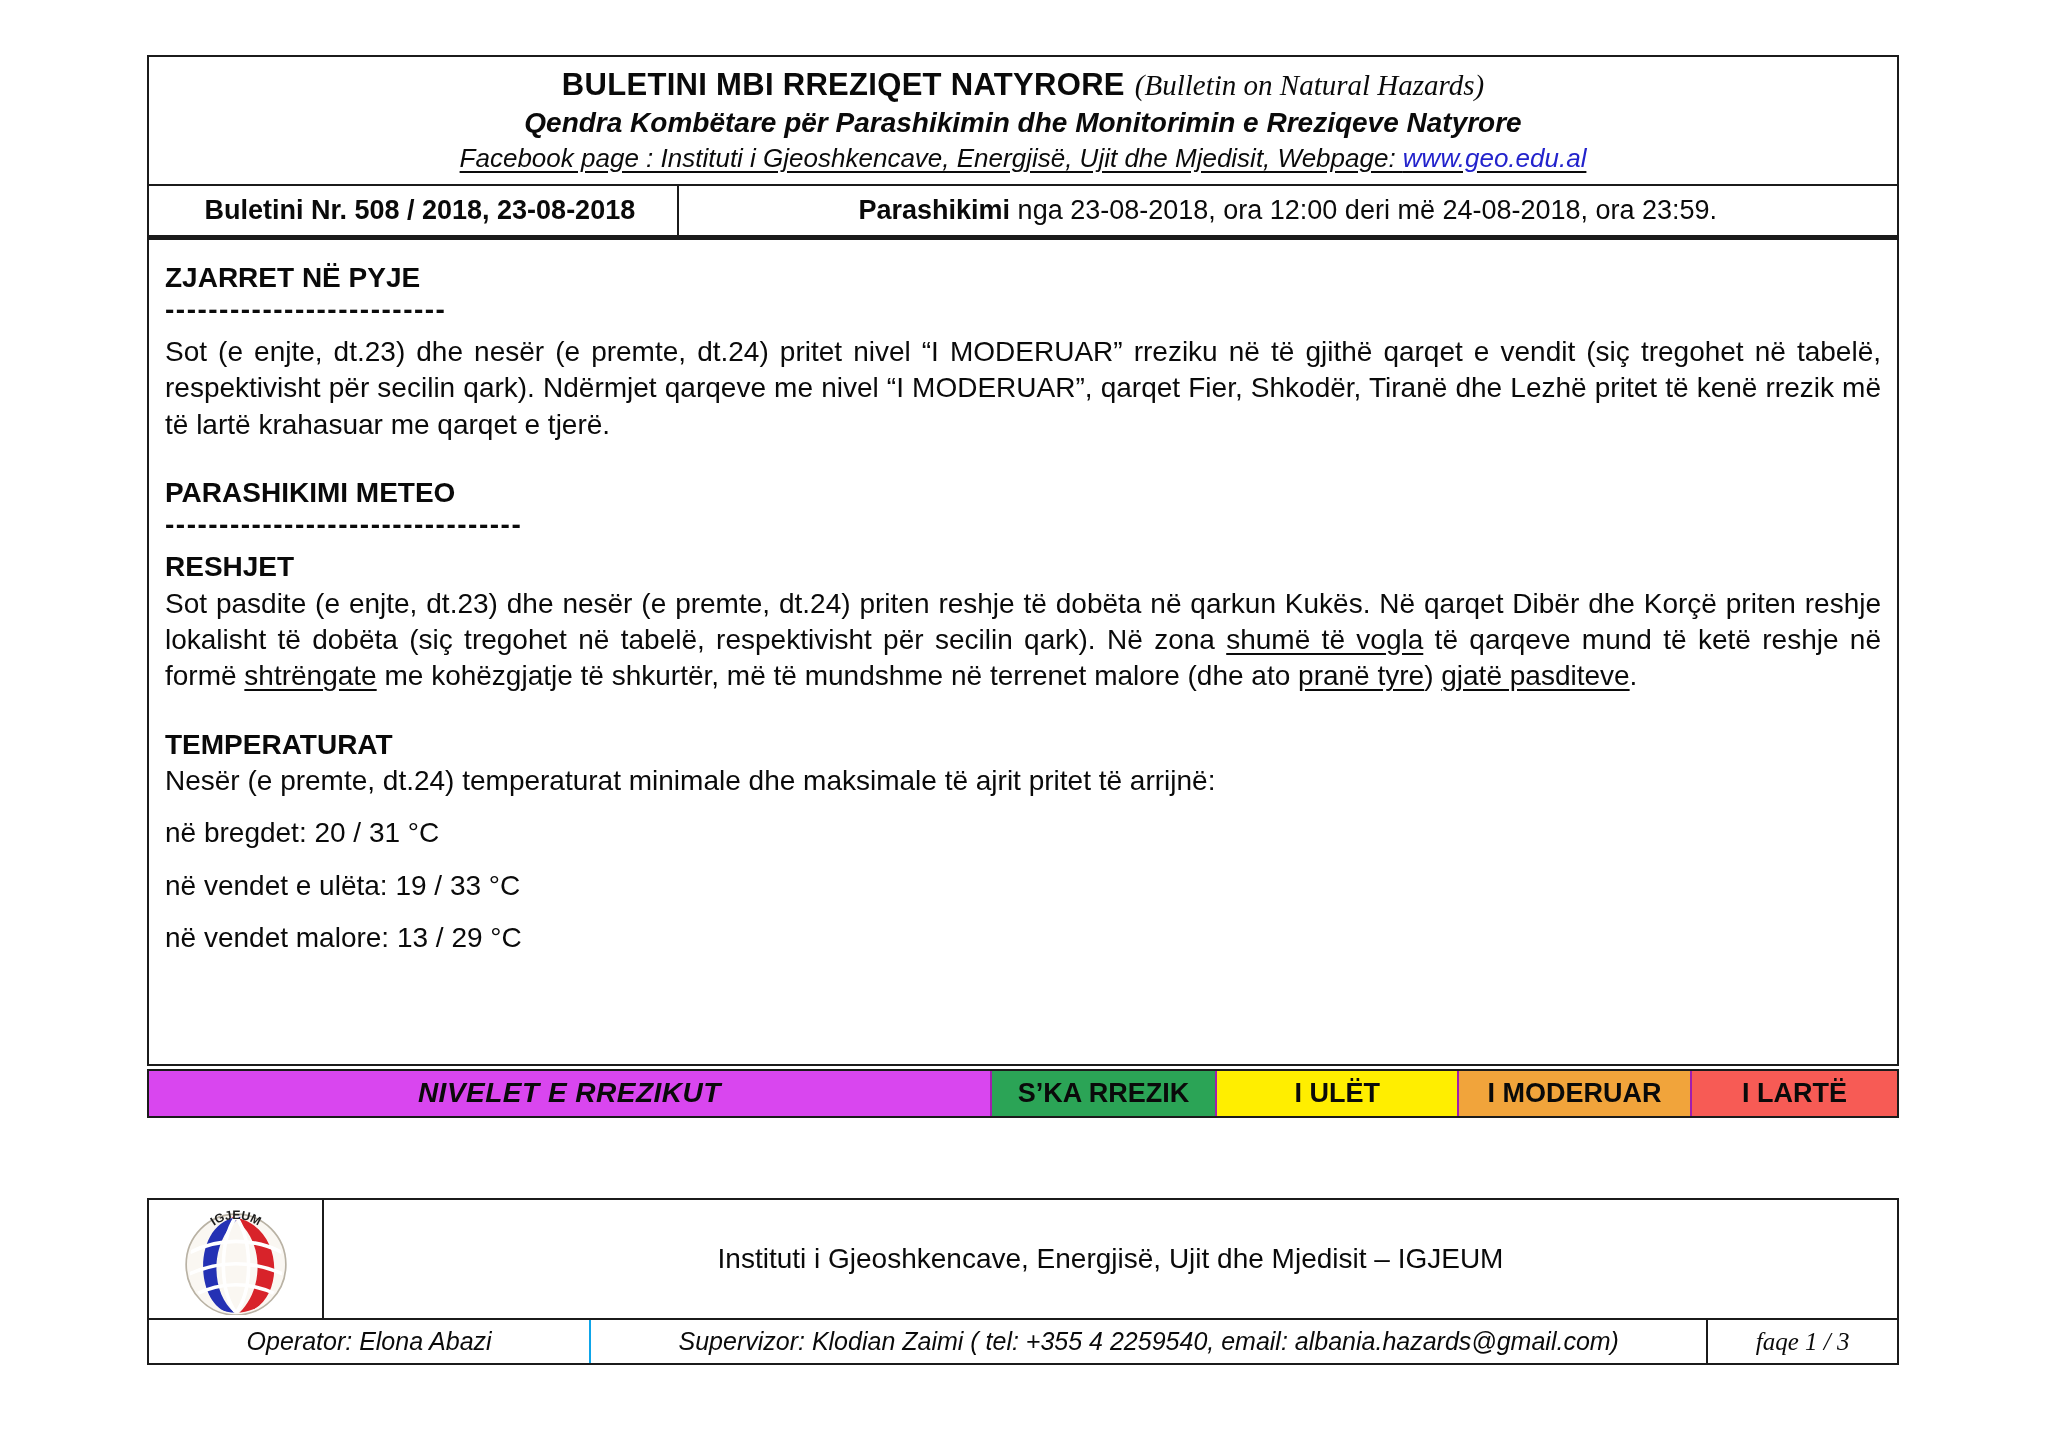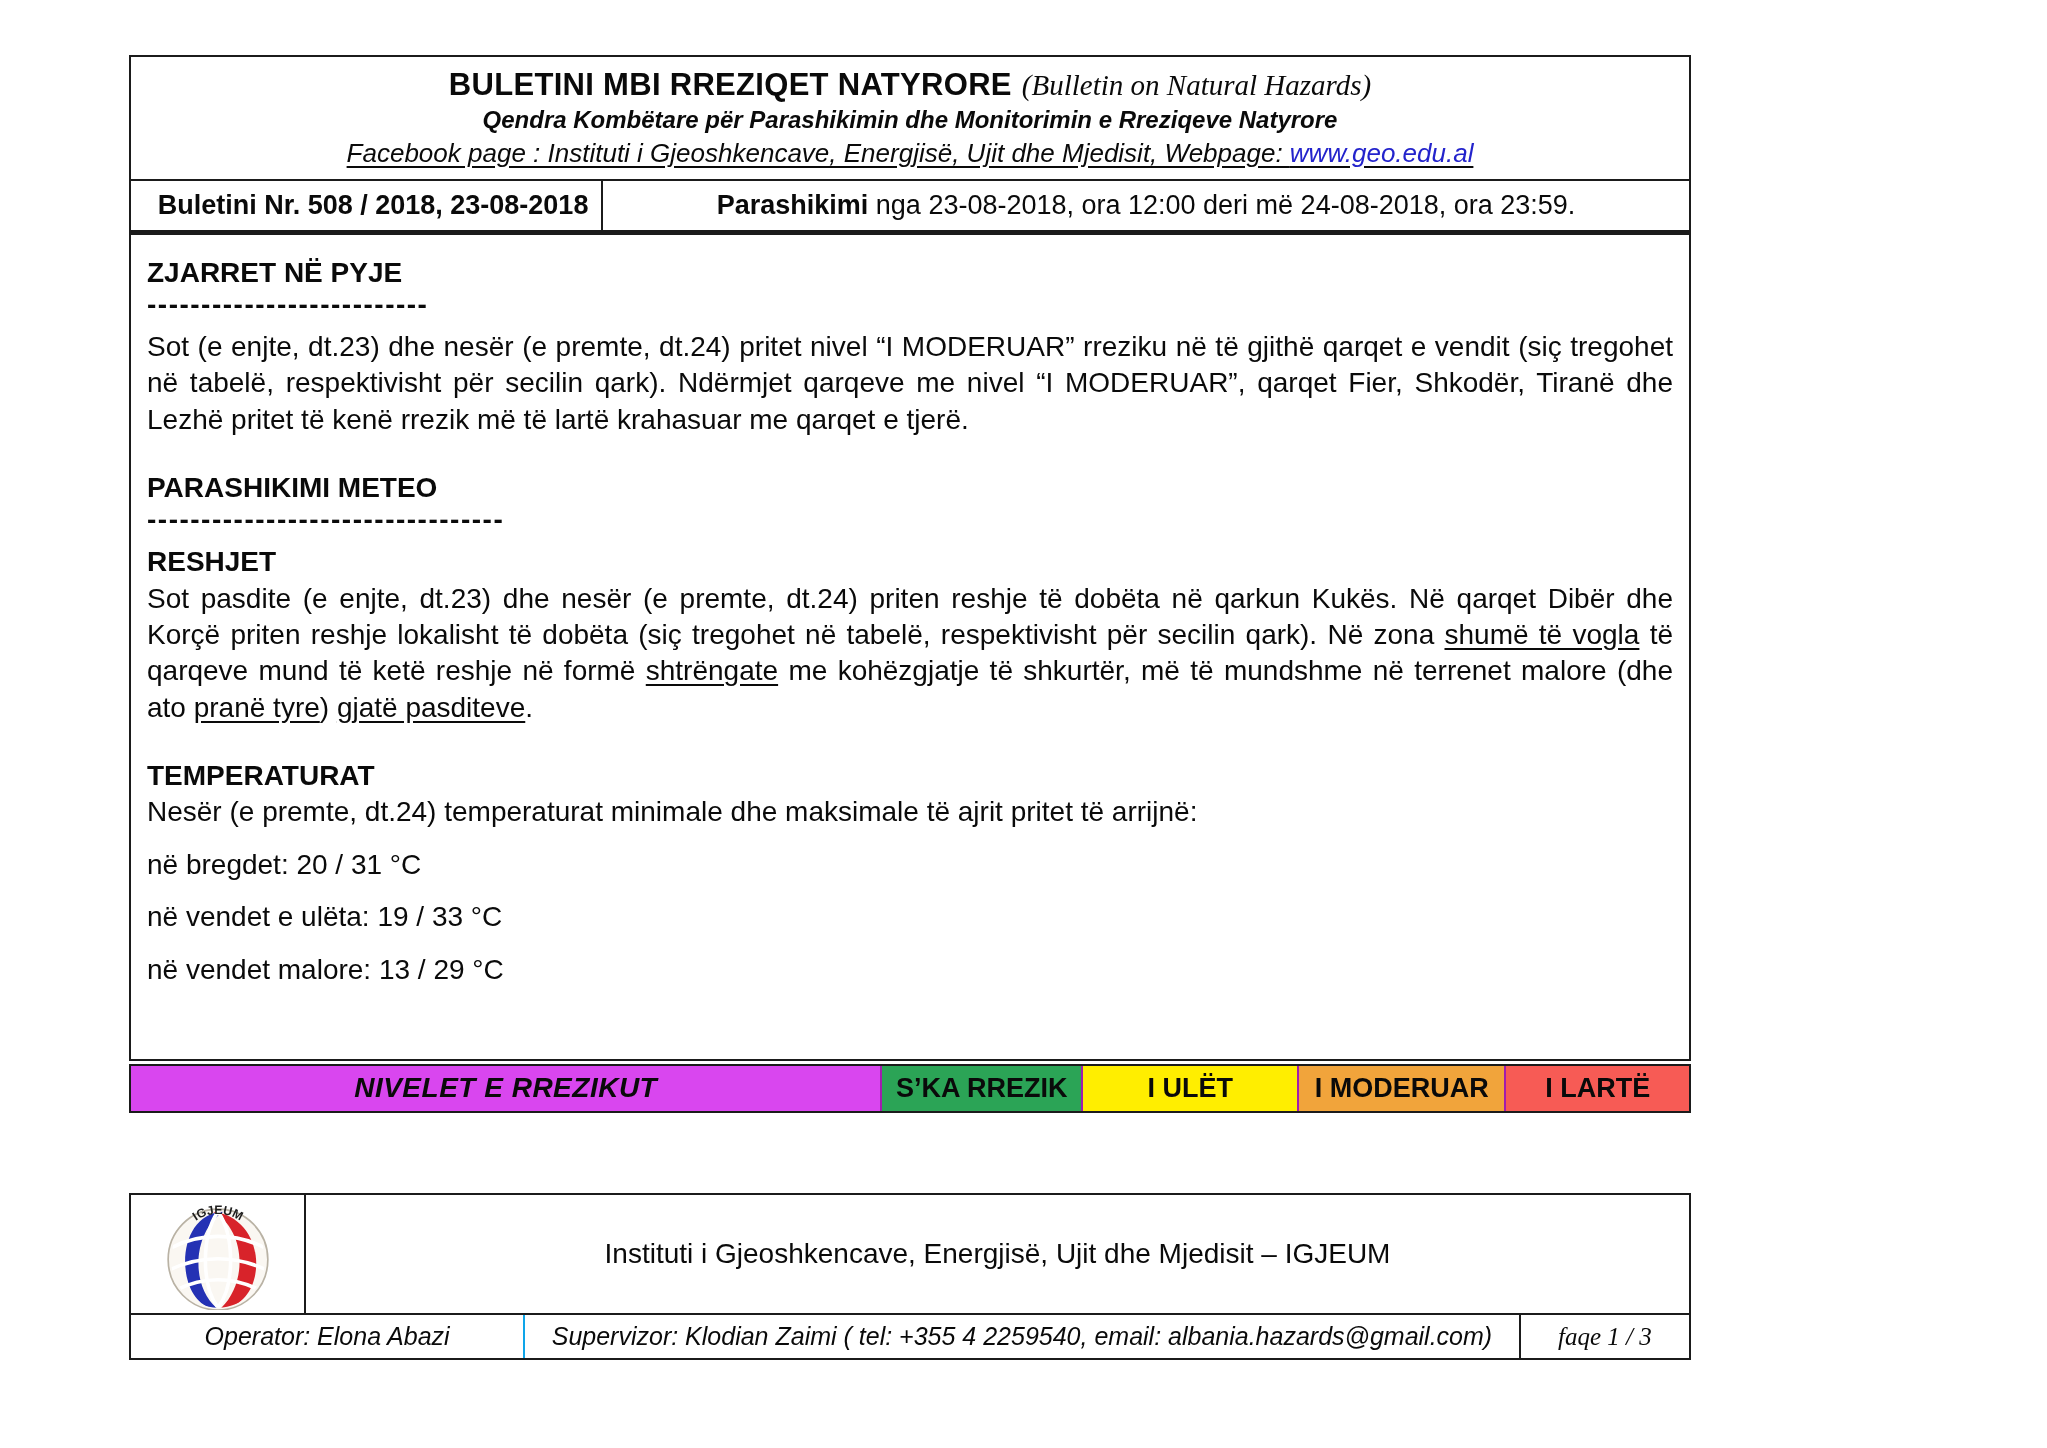--- a/index.html
+++ b/index.html
@@ -2,31 +2,31 @@
 <html><head>
 <meta charset="utf-8">
 <style>
   html,body{margin:0;padding:0;}
   body{
     width:2047px;height:1448px;background:#ffffff;color:#0a0a0a;
     font-family:"Liberation Sans","DejaVu Sans",sans-serif;
     position:relative;overflow:hidden;
   }
   *{box-sizing:border-box;}
-  .page{position:absolute;left:129px;top:55px;width:1562px;}
+  .page{position:absolute;left:147px;top:55px;width:1752px;}
   .box{border:2px solid #1b1b1b;background:#fff;}
   .bold{font-weight:bold;}
   .u{text-decoration:underline;text-underline-offset:4px;}
 
   
   .header-box{padding:8px 24px 10px;text-align:center;}
   .title-line{font-size:31px;line-height:1.28;}
   .title-bold{font-weight:bold;letter-spacing:.3px;}
   .title-italic{font-family:"Liberation Serif","DejaVu Serif",serif;font-style:italic;font-size:29px;margin-left:10px;}
-  .subtitle{font-size:24px;font-weight:bold;font-style:italic;line-height:1.25;}
+  .subtitle{font-size:28px;font-weight:bold;font-style:italic;line-height:1.25;}
   .fb-line{font-size:26px;font-style:italic;text-decoration:underline;text-underline-offset:4px;line-height:1.25;margin-top:2px;}
   .fb-link{cursor:pointer;}
 
   
   .info-row{display:flex;border:2px solid #1b1b1b;border-bottom-width:3px;margin-top:-2px;background:#fff;}
   .info-cell{padding:8px 10px;font-size:27px;text-align:center;line-height:1.2;}
   .info-left{width:30.3%;border-right:2px solid #1b1b1b;font-weight:bold;padding-left:24px;}
   .info-right{flex:1;}
 
   

